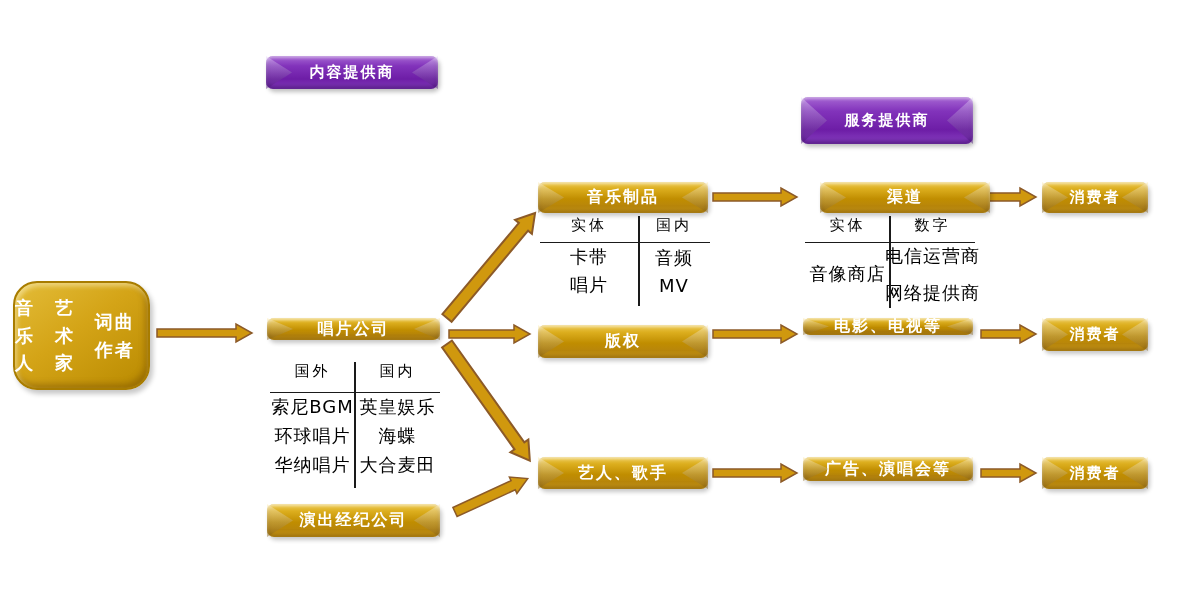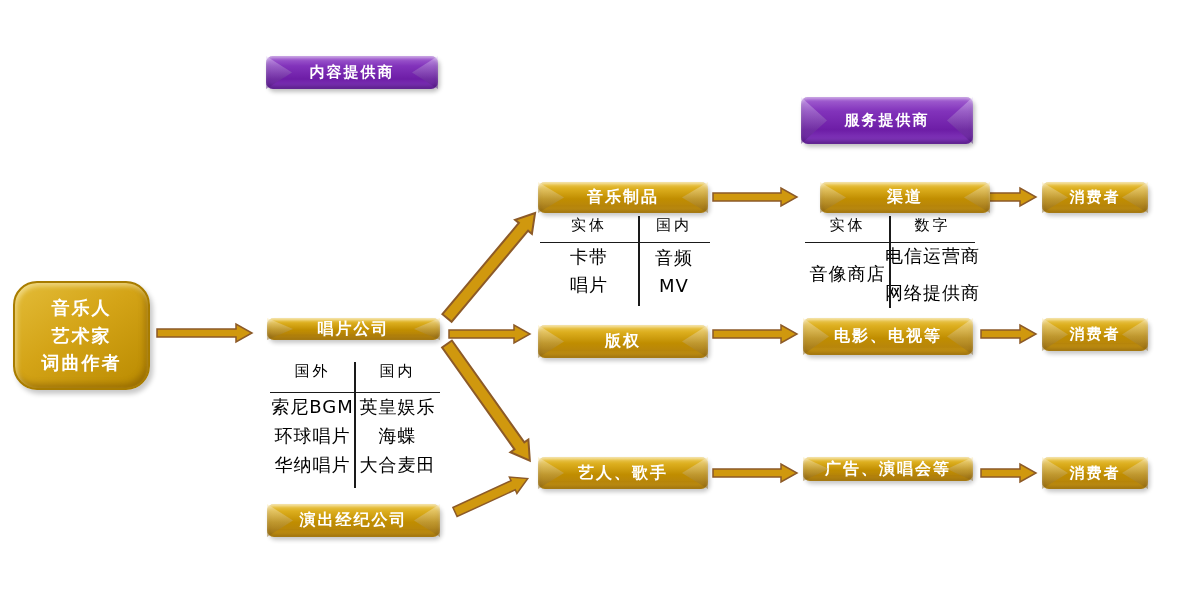--- a/index.html
+++ b/index.html
@@ -26,21 +26,21 @@
   .btn::before,.btn::after{
     content:"";position:absolute;top:0;bottom:0;width:26px;pointer-events:none;
   }
   .btn::before{left:0;clip-path:polygon(0 0,100% 50%,0 100%);}
   .btn::after{right:0;clip-path:polygon(100% 0,0 50%,100% 100%);}
   .gold::before,.gold::after{background:linear-gradient(180deg,rgba(255,240,190,.55),rgba(120,80,0,.40));}
   .purple::before,.purple::after{background:linear-gradient(180deg,rgba(235,215,255,.45),rgba(60,0,110,.40));}
 
   
   .roundbox{
-    position:absolute;display:flex;flex-direction:column;align-items:center;justify-content:center;
+    position:absolute;display:flex;flex-direction:row;align-items:center;justify-content:center;
     border-radius:24px;color:#ffffff;font-weight:bold;font-size:18px;line-height:1.55;
     background:linear-gradient(145deg,#e3bc38 0%,#d4a417 45%,#b98a00 100%);
     border:2px solid #a87c00;
     box-shadow:inset 2px 3px 5px rgba(255,245,200,.55), inset -3px -4px 6px rgba(110,70,0,.45), 3px 4px 5px rgba(0,0,0,.22);
     letter-spacing:2px;
   }
 
   
   .cross-table{position:absolute;color:#000000;}
   .ct-vline{position:absolute;top:0;width:1.5px;background:#1a1a1a;}
@@ -171,21 +171,21 @@
   </div>
 
   <div class="btn gold" style="left:1042px;top:182px;width:106px;height:31px;font-size:15px;">
     <span>消费者</span>
   </div>
 
   <div class="btn gold" style="left:538px;top:318px;width:170px;height:33px;margin-top:7px;">
     <span>版权</span>
   </div>
 
-  <div class="btn gold" style="left:803px;top:318px;width:170px;height:37px;">
+  <div class="btn gold" style="left:803px;top:318px;width:170px;height:17px;">
     <span>电影、电视等</span>
   </div>
 
   <div class="btn gold" style="left:1042px;top:318px;width:106px;height:33px;font-size:15px;">
     <span>消费者</span>
   </div>
 
   <div class="btn gold" style="left:538px;top:457px;width:170px;height:32px;">
     <span>艺人、歌手</span>
   </div>

